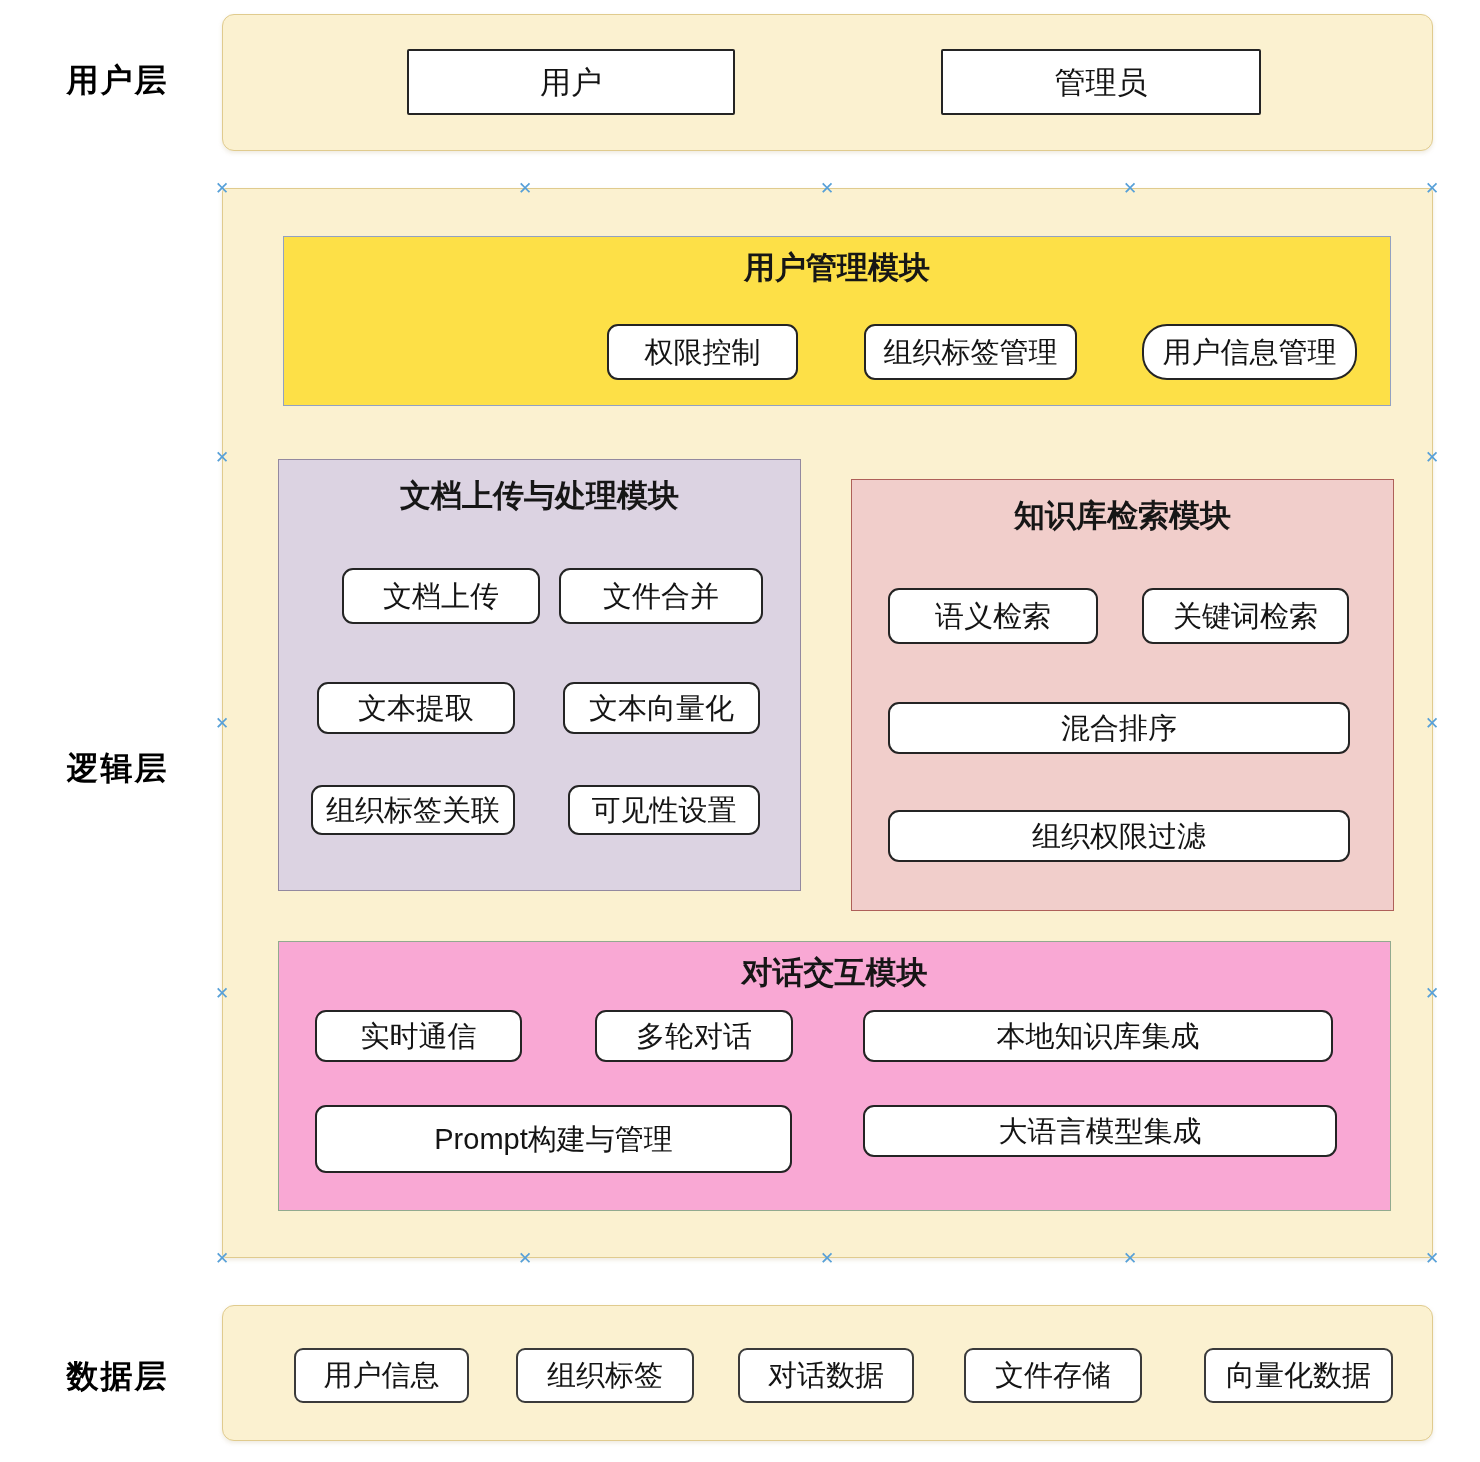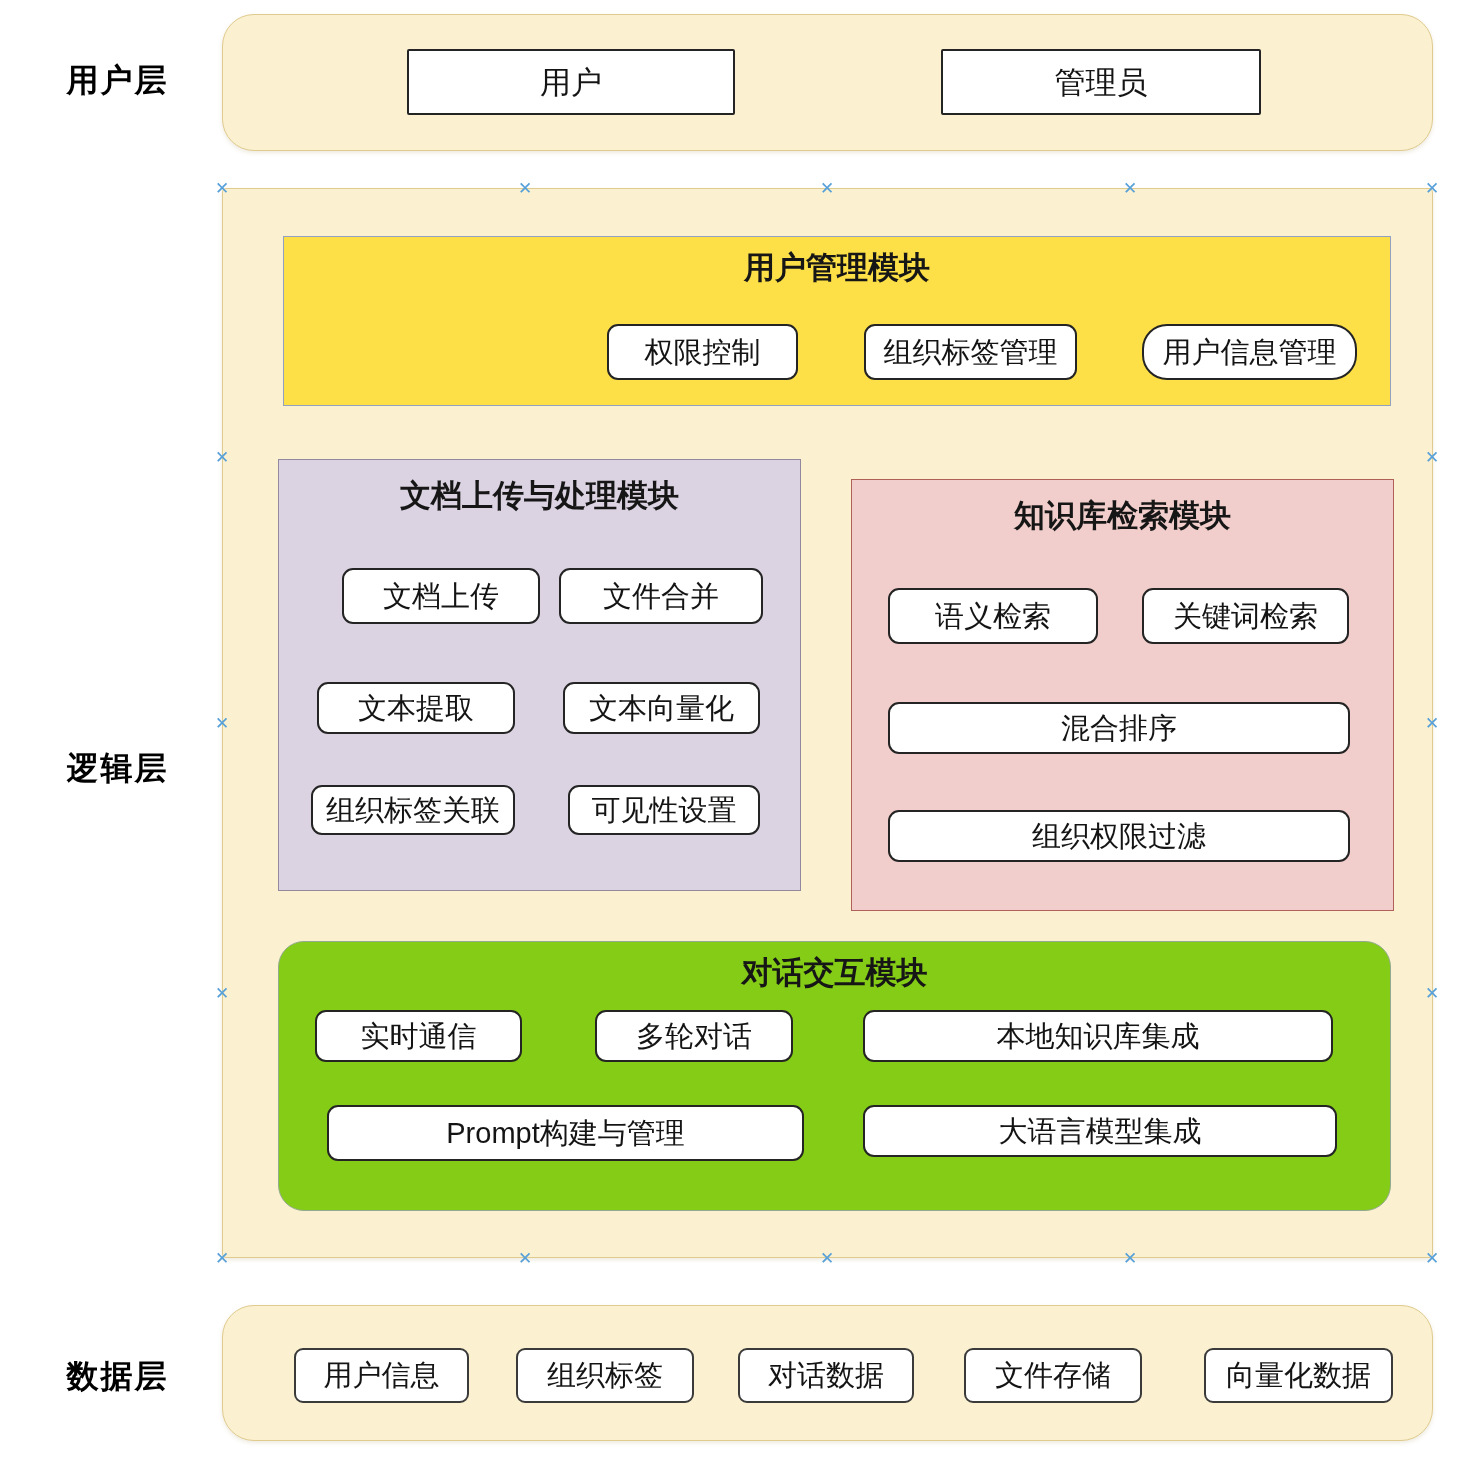--- a/index.html
+++ b/index.html
@@ -25,30 +25,30 @@
     color: #000;
     letter-spacing: 2px;
     white-space: nowrap;
   }
   .band {
     position: absolute;
     background: #FBF1D0;
     border: 1px solid #E0CB8E;
     box-shadow: 0 2px 4px rgba(160,140,80,0.18);
   }
-  .band.rounded { border-radius: 32px; }
+  .band.rounded { border-radius: 12px; }
   .band.logic { border-radius: 4px; }
   .module {
     position: absolute;
     border: 1px solid;
   }
   .module-blue   { background: #fde047; border-color: #92A1C2; }
   .module-purple { background: #DCD3E2; border-color: #93899F; }
   .module-red    { background: #F1CECB; border-color: #AE6059; margin-top: 20px; }
-  .module-green  { background: #84cc16; border-color: #92AA8F; border-radius: 26px; }
+  .module-green  { background: #f9a8d4; border-color: #92AA8F; }
   .module-title {
     position: absolute;
     left: 0; right: 0;
     text-align: center;
     font-size: 31px;
     font-weight: bold;
     color: #161616;
     white-space: nowrap;
   }
   .node {
@@ -122,21 +122,21 @@
       <div class="node" style="left:290px; top:108px; width:207px; height:56px;">关键词检索</div>
       <div class="node" style="left:36px;  top:222px; width:462px; height:52px;">混合排序</div>
       <div class="node" style="left:36px;  top:330px; width:462px; height:52px;">组织权限过滤</div>
     </div>
 
     <div class="module module-green" style="left:55px; top:752px; width:1113px; height:270px;">
       <div class="module-title" style="top:10px;">对话交互模块</div>
       <div class="node" style="left:36px;  top:68px; width:207px; height:52px;">实时通信</div>
       <div class="node" style="left:316px; top:68px; width:198px; height:52px;">多轮对话</div>
       <div class="node" style="left:584px; top:68px; width:470px; height:52px;">本地知识库集成</div>
-      <div class="node" style="left:48px;  top:163px; width:477px; height:56px;">Prompt构建与管理</div>
+      <div class="node" style="left:36px;  top:163px; width:477px; height:68px;">Prompt构建与管理</div>
       <div class="node" style="left:584px; top:163px; width:474px; height:52px;">大语言模型集成</div>
     </div>
   </div>
 
   <span class="handle" style="left:222px; top:188px;">✕</span>
   <span class="handle" style="left:525px; top:188px;">✕</span>
   <span class="handle" style="left:827px; top:188px;">✕</span>
   <span class="handle" style="left:1130px; top:188px;">✕</span>
   <span class="handle" style="left:1432px; top:188px;">✕</span>
   <span class="handle" style="left:222px; top:457px;">✕</span>

